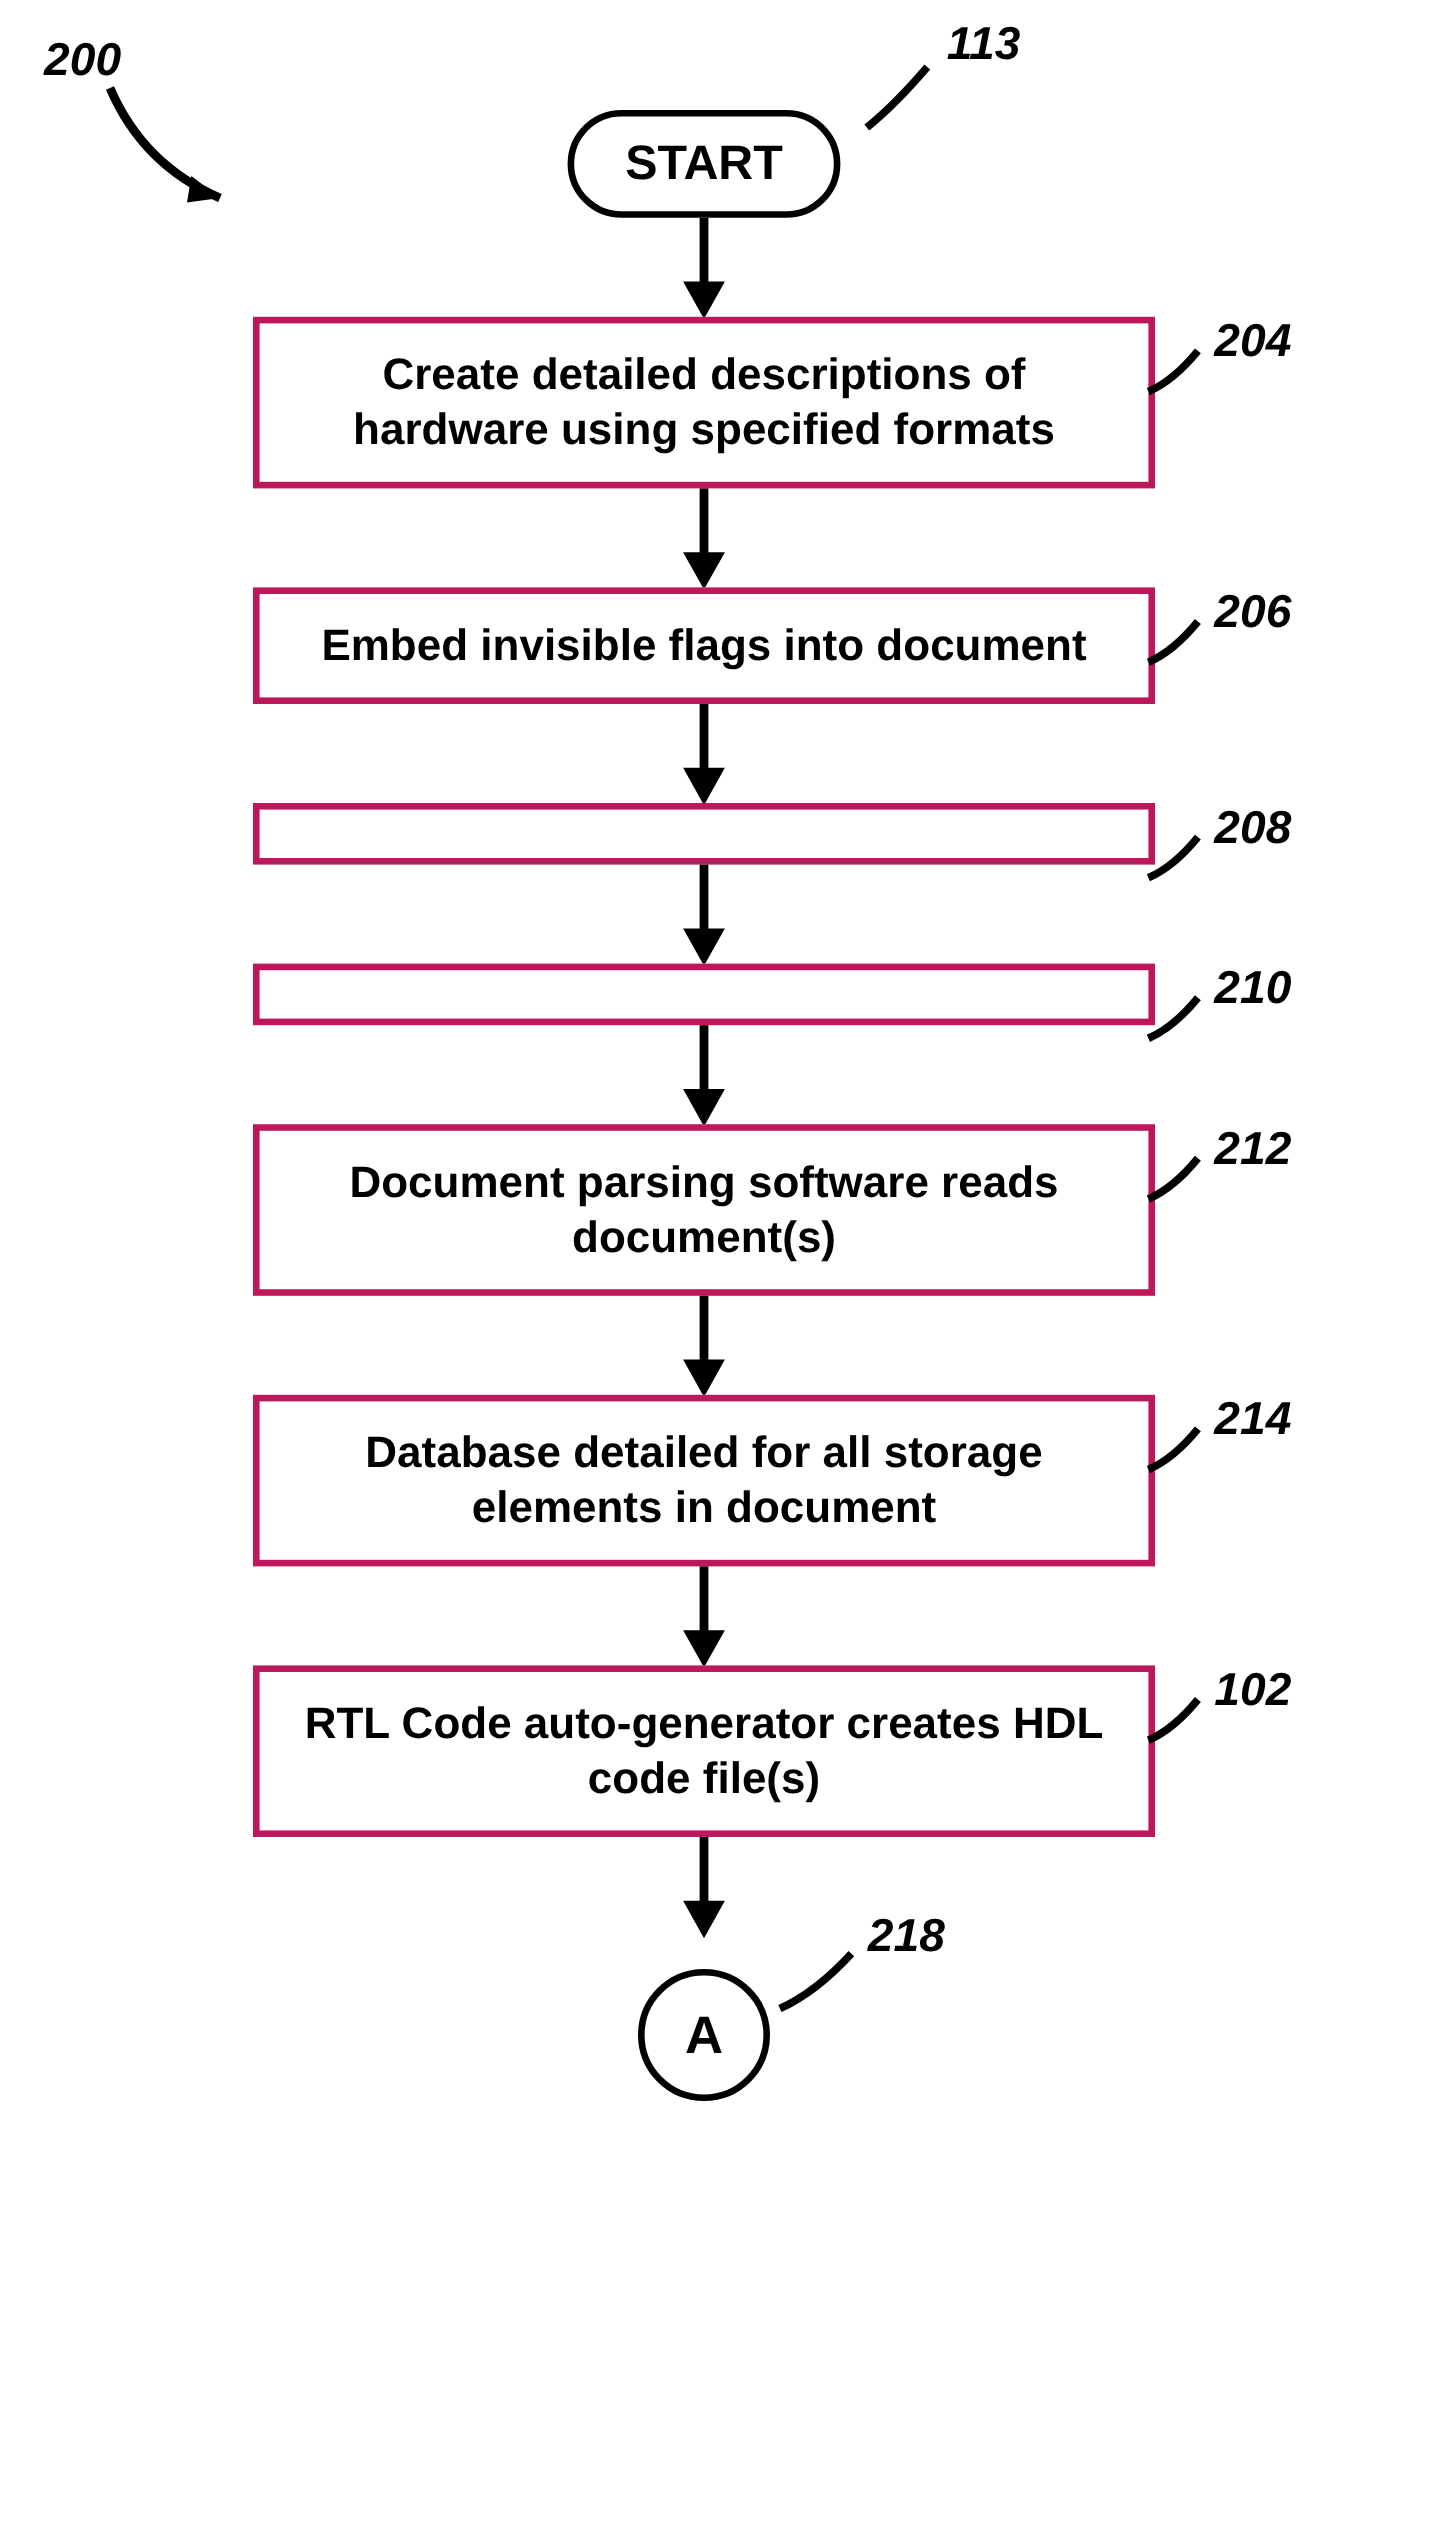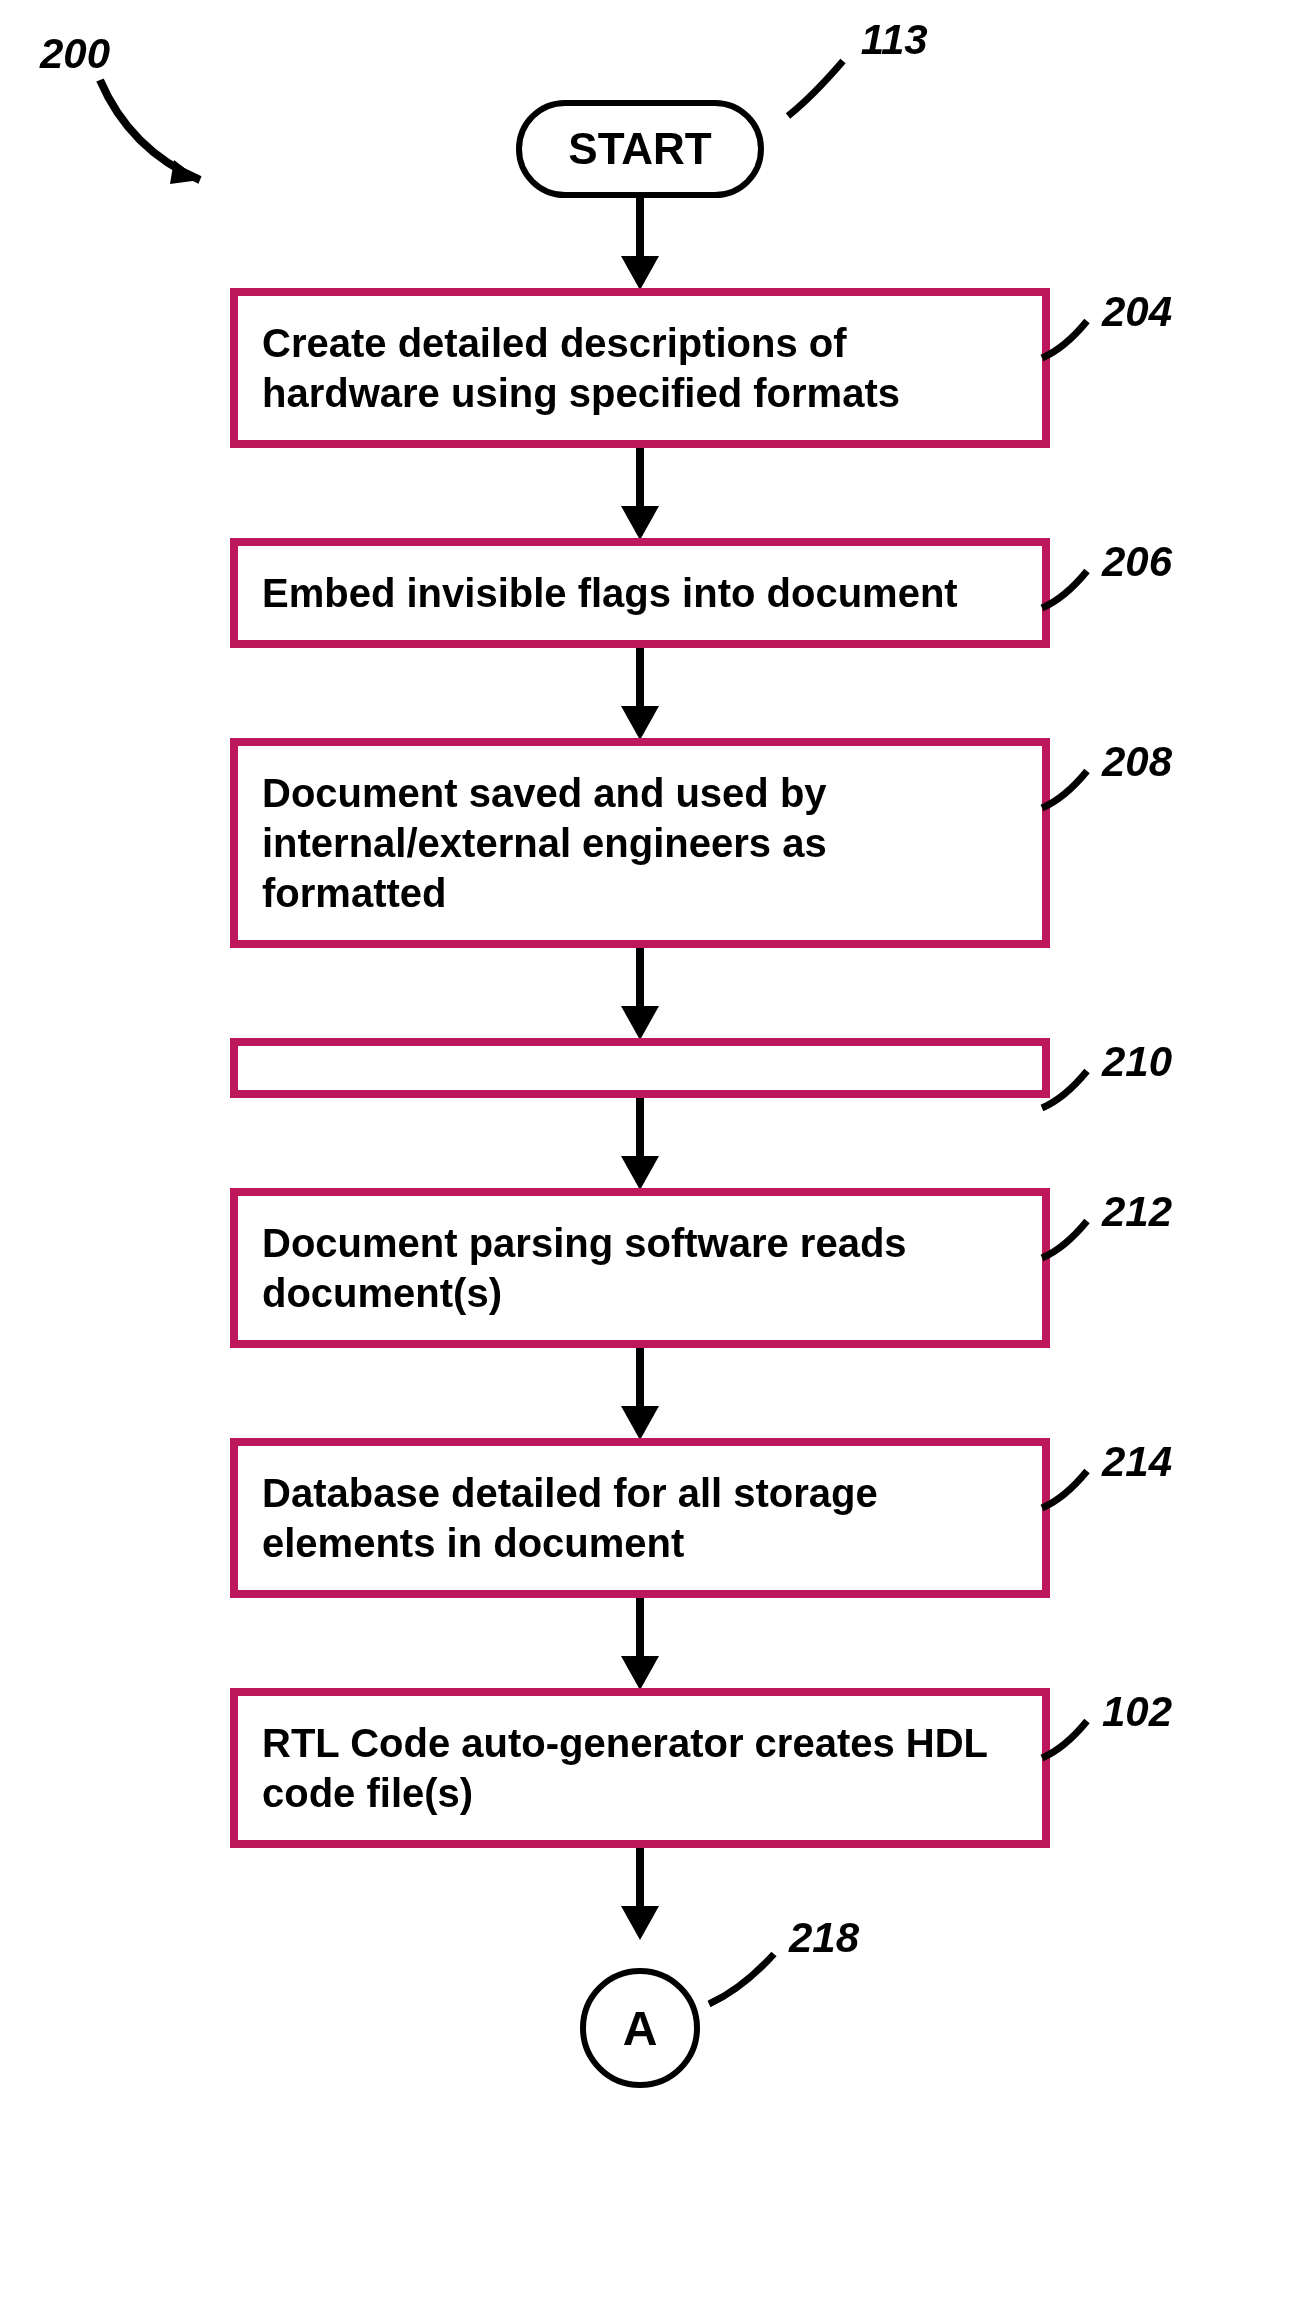--- a/index.html
+++ b/index.html
@@ -40,23 +40,24 @@
     .terminator {
       border: 6px solid black;
       border-radius: 999px;
       padding: 18px 46px;
       font-size: 44px;
       text-align: center;
       background: white;
       position: relative;
     }
     .process-box {
-      border: 8px solid #be185d;
+      border: 6px solid #be185d;
       padding: 22px 24px;
       font-size: 40px;
+      text-align: center;
       background: white;
       width: 820px;
       line-height: 1.25;
       position: relative;
     }
     .connector-circle {
       border: 6px solid black;
       border-radius: 50%;
       width: 120px;
       height: 120px;
@@ -130,21 +131,20 @@
     <span>Embed invisible flags into document</span>
     <div class="ref-label" style="right:-130px; top:-10px;">206</div>
     <svg class="leader-svg" style="right:-55px; top:20px; width:60px; height:50px;">
       <path d="M 50 5 Q 28 32 5 42" stroke="black" stroke-width="7" fill="none"></path>
     </svg>
   </div>
 
   <div class="arrow-down"></div>
 
   <div class="process-box">
-    <span>Document saved and used by internal/external engineers as formatted</span>
     <div class="ref-label" style="right:-130px; top:-10px;">208</div>
     <svg class="leader-svg" style="right:-55px; top:20px; width:60px; height:50px;">
       <path d="M 50 5 Q 28 32 5 42" stroke="black" stroke-width="7" fill="none"></path>
     </svg>
   </div>
 
   <div class="arrow-down"></div>
 
   <div class="process-box">
     <div class="ref-label" style="right:-130px; top:-10px;">210</div>

